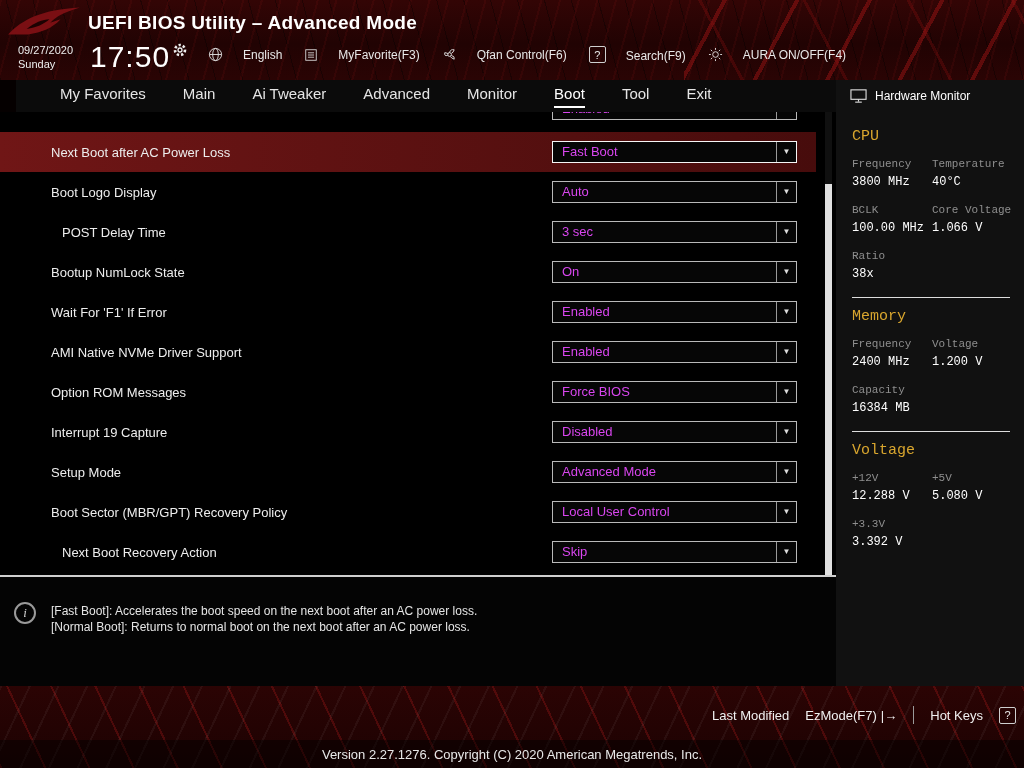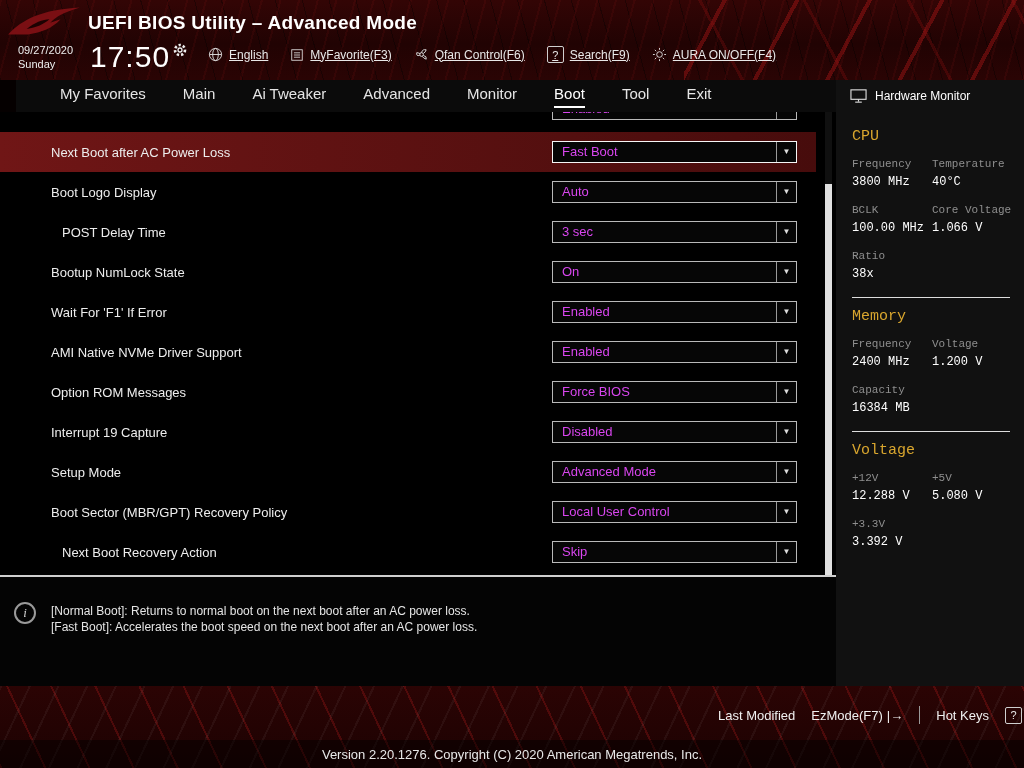--- a/index.html
+++ b/index.html
@@ -21,21 +21,21 @@
     background:
       repeating-linear-gradient(118deg, transparent 0 34px, rgba(190,25,25,0.5) 34px 38px, transparent 38px 64px),
       repeating-linear-gradient(62deg, transparent 0 50px, rgba(130,15,15,0.45) 50px 53px, transparent 53px 92px);
   }
   .rog-logo{ position:absolute; left:6px; top:3px; width:76px; height:38px; }
   .banner-title{ position:absolute; left:88px; top:12px; font-size:19px; font-weight:bold; color:#fff; letter-spacing:.3px; }
   .date-block{ position:absolute; left:18px; top:43px; font-size:11px; color:#eee; line-height:14px; }
   .time-display{ position:absolute; left:90px; top:40px; font-size:30px; color:#fff; letter-spacing:1px; }
   .gear{ position:absolute; left:172px; top:42px; cursor:pointer; }
   .hdr-menu{ position:absolute; left:208px; top:46px; display:flex; gap:22px; align-items:center; }
-  .hdr-item{ display:flex; align-items:center; gap:6px; color:#e8e8e8; font-size:12px; cursor:pointer; white-space:nowrap;text-decoration:underline; }
+  .hdr-item{ display:flex; align-items:flex-end; gap:20px; color:#e8e8e8; font-size:12px; cursor:pointer; white-space:nowrap; }
   .boxed-q{ display:inline-grid; place-items:center; width:17px; height:17px; border:1px solid #cfcfcf; border-radius:2px; color:#e8e8e8; font-size:11px; }
 
   
   .tabbar{
     position:absolute; left:0; top:80px; width:836px; height:32px; background:#0b0b0b;
     display:flex; align-items:center; padding-left:44px; gap:37px; font-size:15px; color:#e5e5e5;margin-left:16px;
   }
   .tab{ cursor:pointer; padding-bottom:4px; border-bottom:2px solid transparent; }
   .tab.active{ color:#fff; border-bottom-color:#fff; }
 
@@ -81,21 +81,21 @@
 
   
   .bottom-region{
     position:absolute; left:0; top:686px; width:1024px; height:82px;
     background:
       repeating-linear-gradient(115deg, rgba(230,230,230,0.05) 0 2px, transparent 2px 26px),
       repeating-linear-gradient(65deg, rgba(200,30,30,0.25) 0 2px, transparent 2px 40px),
       linear-gradient(180deg,#2b0404,#1c0202);
   }
   .bottom-actions{
-    position:absolute; right:2px; top:0; height:58px; display:flex; align-items:center; gap:16px;
+    position:absolute; right:8px; top:0; height:58px; display:flex; align-items:center; gap:16px;
     color:#f0f0f0; font-size:13px;
   }
   .bb-btn{ cursor:pointer; display:flex; align-items:center; gap:4px; white-space:nowrap; }
   .bb-divider{ width:1px; height:18px; background:#9a9a9a; }
   .ez-arrow{ font-size:13px; color:#f0f0f0; }
   .footer-strip{
     position:absolute; left:0; top:54px; width:1024px; height:28px; background:rgba(0,0,0,0.45);
     display:grid; place-items:center; color:#e8e8e8; font-size:13px;
   }
 
@@ -287,22 +287,22 @@
         </div>
       </div>
     <div class="scroll-track">
       <div class="scroll-thumb"></div>
     </div>
   </div>
 
   <div class="help-box">
     <div class="info-circle">i</div>
     <div class="help-lines">
+      <div>[Fast Boot]: Accelerates the boot speed on the next boot after an AC power loss.</div>
       <div>[Normal Boot]: Returns to normal boot on the next boot after an AC power loss.</div>
-      <div>[Fast Boot]: Accelerates the boot speed on the next boot after an AC power loss.</div>
     </div>
   </div>
 
   <div class="sidebar">
     <div class="hm-header">
       <span>
         <svg width="17" height="16" viewBox="0 0 18 16">
             <g stroke="#ddd" fill="none" stroke-width="1.2">
               <rect x="1" y="1.5" width="16" height="10"></rect>
               <line x1="9" y1="11.5" x2="9" y2="14"></line>
@@ -378,17 +378,17 @@
         <span>EzMode(F7)</span>
         <span class="ez-arrow">|→</span>
       </span>
       <span class="bb-divider"></span>
       <span class="bb-btn">
         <span>Hot Keys</span>
       </span>
       <span class="boxed-q">?</span>
     </div>
     <div class="footer-strip">
-      <span>Version 2.20.1276. Copyright (C) 2020 American Megatrends, Inc.</span>
+      <span>Version 2.27.1276. Copyright (C) 2020 American Megatrends, Inc.</span>
     </div>
   </div>
 
 </div>
 
 </body></html>

